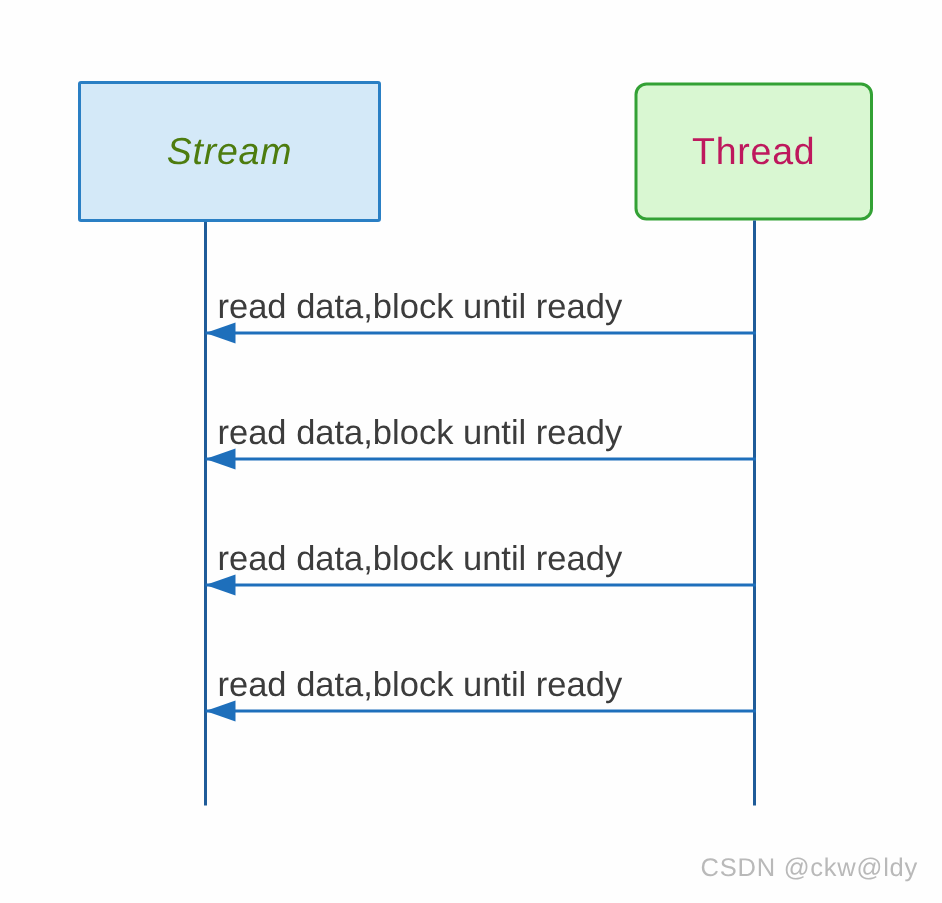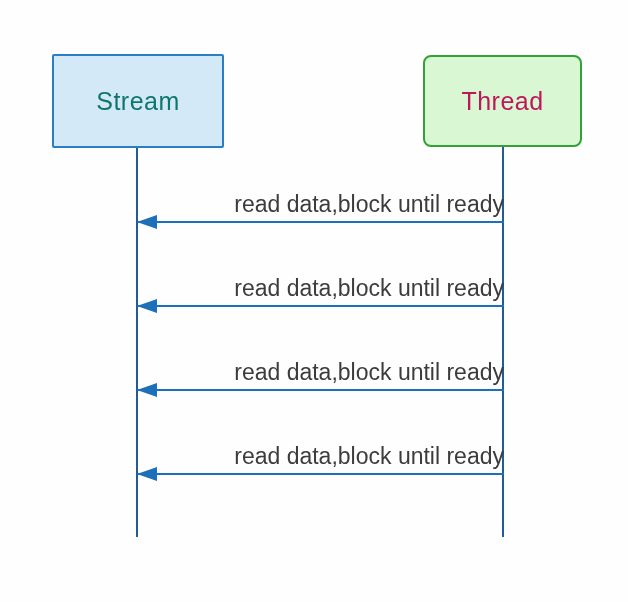--- a/index.html
+++ b/index.html
@@ -21,26 +21,27 @@
     display: flex;
     align-items: center;
     justify-content: center;
     box-sizing: border-box;
     font-size: 25px;
     letter-spacing: 0.5px;
   }
   .actor-stream {
     left: 52px;
     top: 54px;
-    width: 172px;
+    width: 202px;
     height: 94px;
     background: #d4e9f8;
     border: 2px solid #2a7fc4;
     border-radius: 2px;
-    color: #0f766e;
+    color: #4d7c0f;
+    font-style: italic;
   }
   .actor-thread {
     left: 423px;
     top: 55px;
     width: 159px;
     height: 92px;
     background: #d9f7d2;
     border: 2px solid #33a135;
     border-radius: 8px;
     color: #be185d;
@@ -67,21 +68,21 @@
     left: 137px;
     width: 367px;
   }
   .message-1 { top: 189px; }
   .message-2 { top: 273px; }
   .message-3 { top: 357px; }
   .message-4 { top: 441px; }
   .message-label {
     height: 32px;
     line-height: 30px;
-    text-align: right;
+    text-align: left;
     padding-left: 8px;
     font-size: 23px;
     color: #3c3c3c;
     white-space: nowrap;
   }
   .message-line {
     position: relative;
     height: 2px;
     background: #1e6fbb;
   }
@@ -141,14 +142,15 @@
     </div>
   </div>
 
   <div class="message message-4">
     <div class="message-label">read data,block until ready</div>
     <div class="message-line">
       <div class="arrowhead-left"></div>
     </div>
   </div>
 
+  <div class="watermark">CSDN @ckw@ldy</div>
 
 </div>
 
 </body></html>

